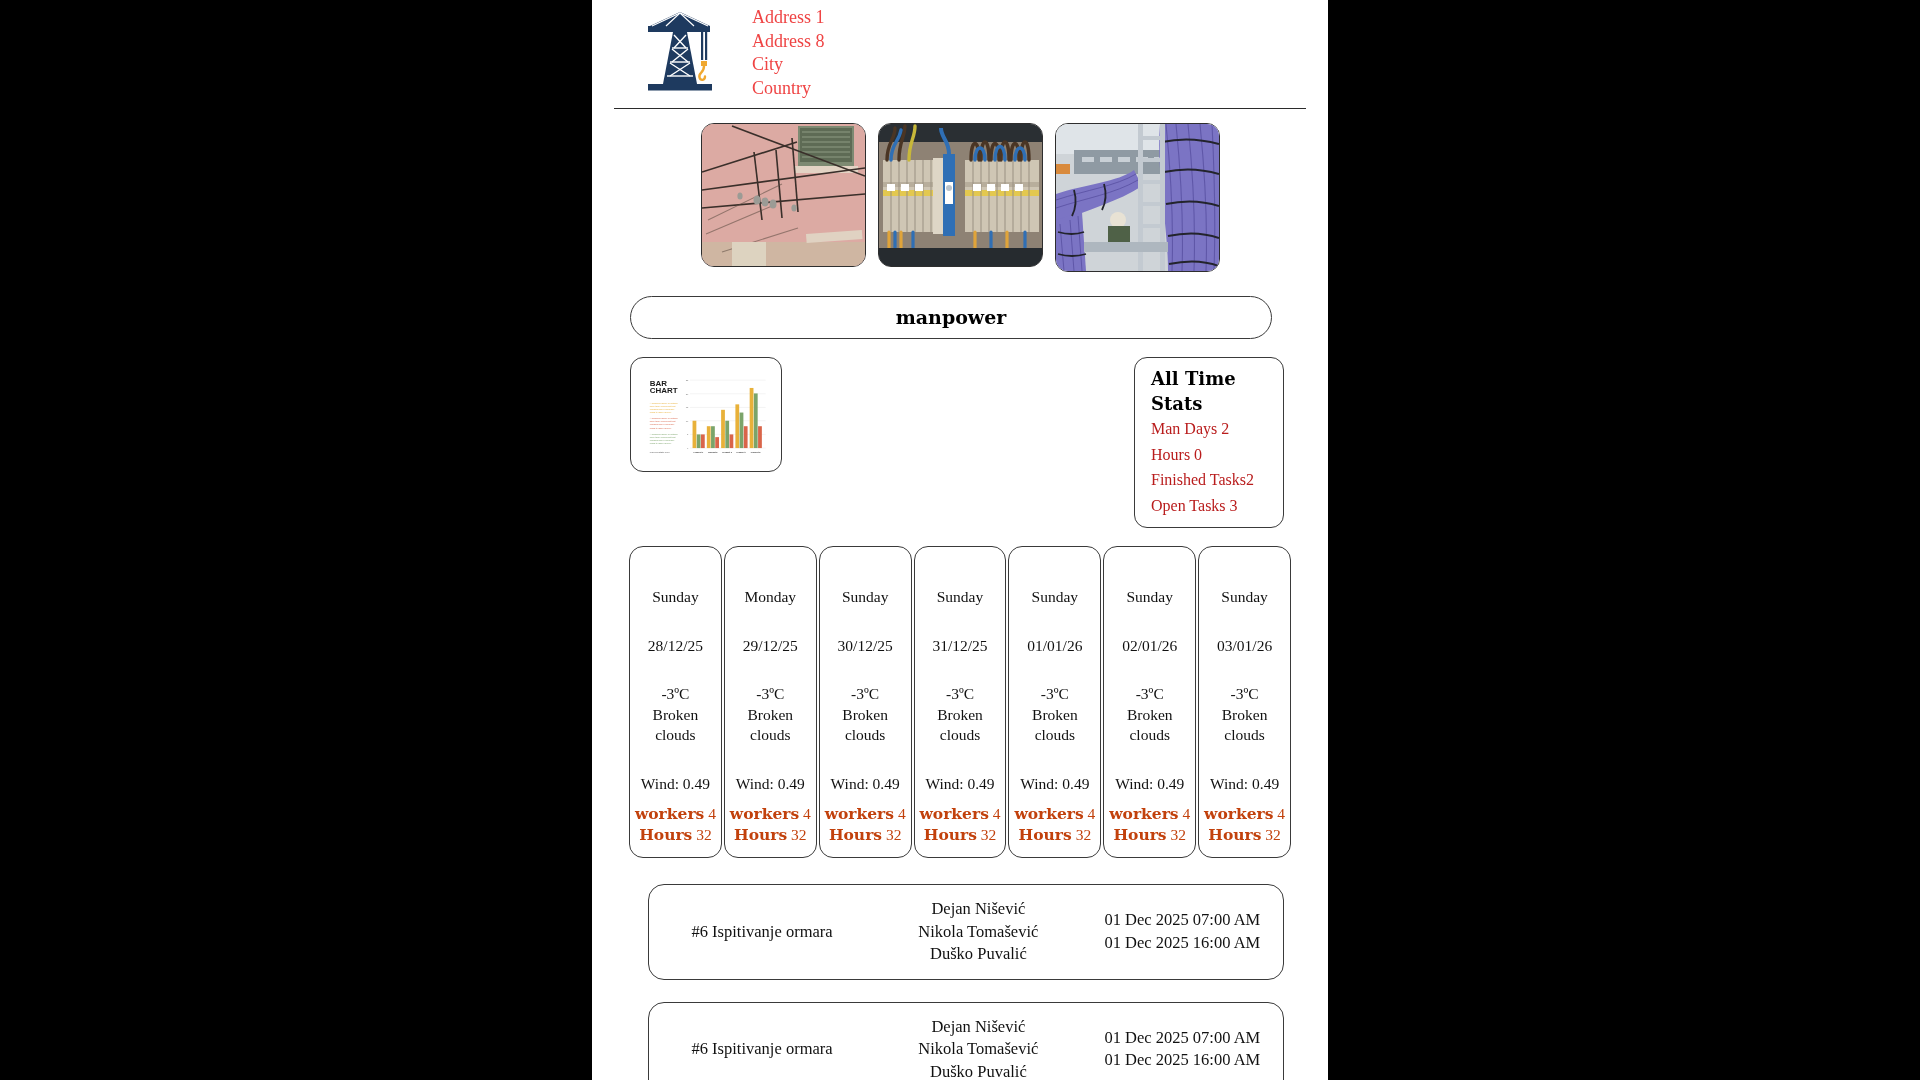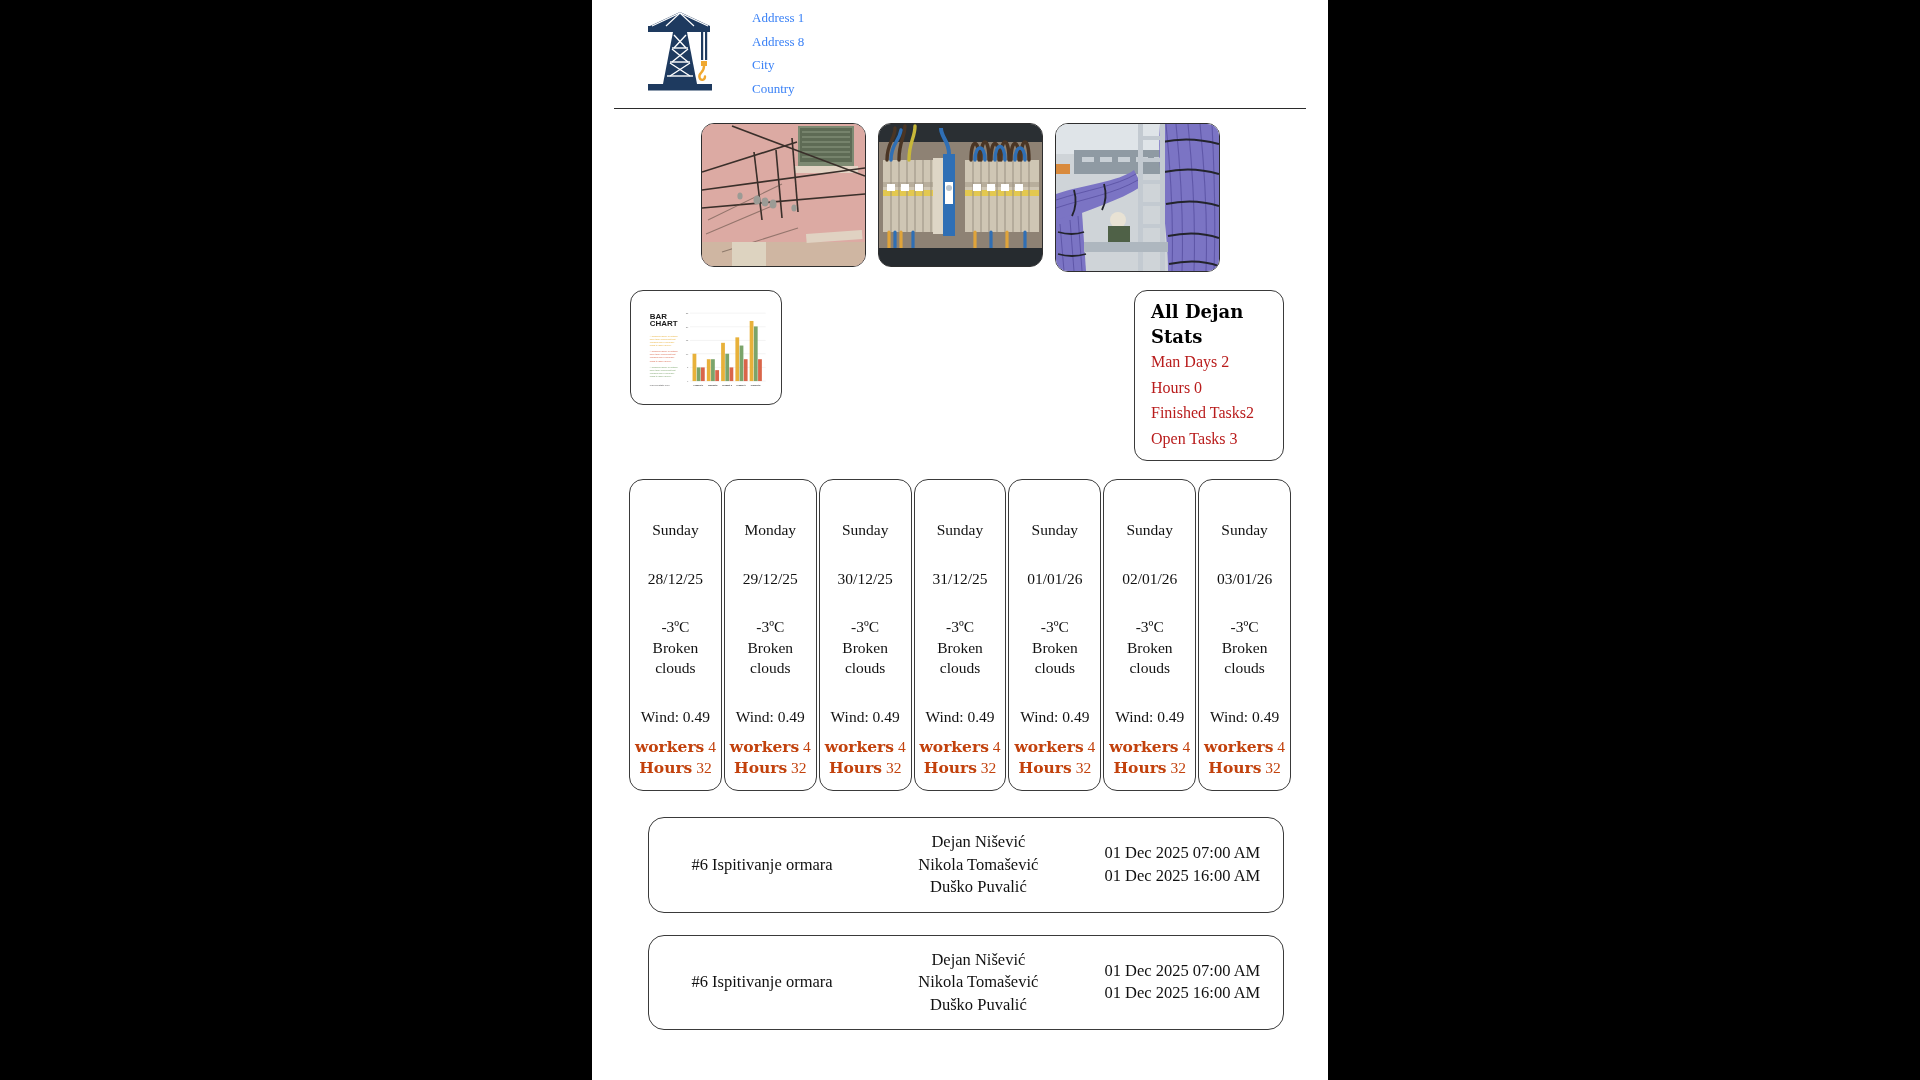--- a/index.html
+++ b/index.html
@@ -49,23 +49,23 @@
   .logo-box {
     width: 86px;
     height: 92px;
     flex: 0 0 auto;
     display: block;
   }
   .addr-block {
     padding-top: 2px;
   }
   .addr-block div {
-    font-size: 13px;
+    font-size: 18px;
     line-height: 23.5px;
-    color: #3b82f6;
+    color: #ef4444;
     white-space: nowrap;
   }
   .lh-right {
     text-align: right;
     padding-top: 5px;
     padding-right: 4px;
   }
   .lh-right div {
     font-size: 16.5px;
     line-height: 22px;
@@ -477,20 +477,21 @@
 
           <circle cx="62" cy="96" r="8" fill="#e8e2d4"></circle>
           <rect x="52" y="102" width="22" height="20" fill="#4f6147"></rect>
 
           <rect x="28" y="118" width="84" height="10" fill="#aeb7bf"></rect>
           <rect x="0" y="40" width="14" height="10" fill="#d98a3c"></rect>
         </svg>
       </div>
     </div>
 
+    <div class="banner banner-manpower">manpower</div>
 
     <div class="manpower-row">
 
       <div class="chart-card">
         <svg viewBox="0 0 300 228" preserveAspectRatio="none" xmlns="http://www.w3.org/2000/svg">
           <rect width="300" height="228" fill="#ffffff"></rect>
 
           <text x="16" y="40" font-family="Liberation Sans, sans-serif" font-size="19" font-weight="bold" fill="#1a1a1a">BAR</text>
           <text x="16" y="60" font-family="Liberation Sans, sans-serif" font-size="19" font-weight="bold" fill="#1a1a1a">CHART</text>
           <g font-family="Liberation Sans, sans-serif" font-size="5.4">
@@ -556,21 +557,21 @@
             <text x="132" y="212">Product 1</text>
             <text x="166" y="212">Product 2</text>
             <text x="200" y="212">Product 3</text>
             <text x="234" y="212">Product 4</text>
             <text x="268" y="212">Product 5</text>
           </g>
         </svg>
       </div>
 
       <div class="stats-card">
-        <div class="stats-title">All Dejan Stats</div>
+        <div class="stats-title">All Time Stats</div>
         <div class="stat-line">Man Days 2</div>
         <div class="stat-line">Hours 0</div>
         <div class="stat-line">Finished Tasks2</div>
         <div class="stat-line">Open Tasks 3</div>
       </div>
     </div>
 
     <div class="weather-strip">
 
       <div class="wcard">

